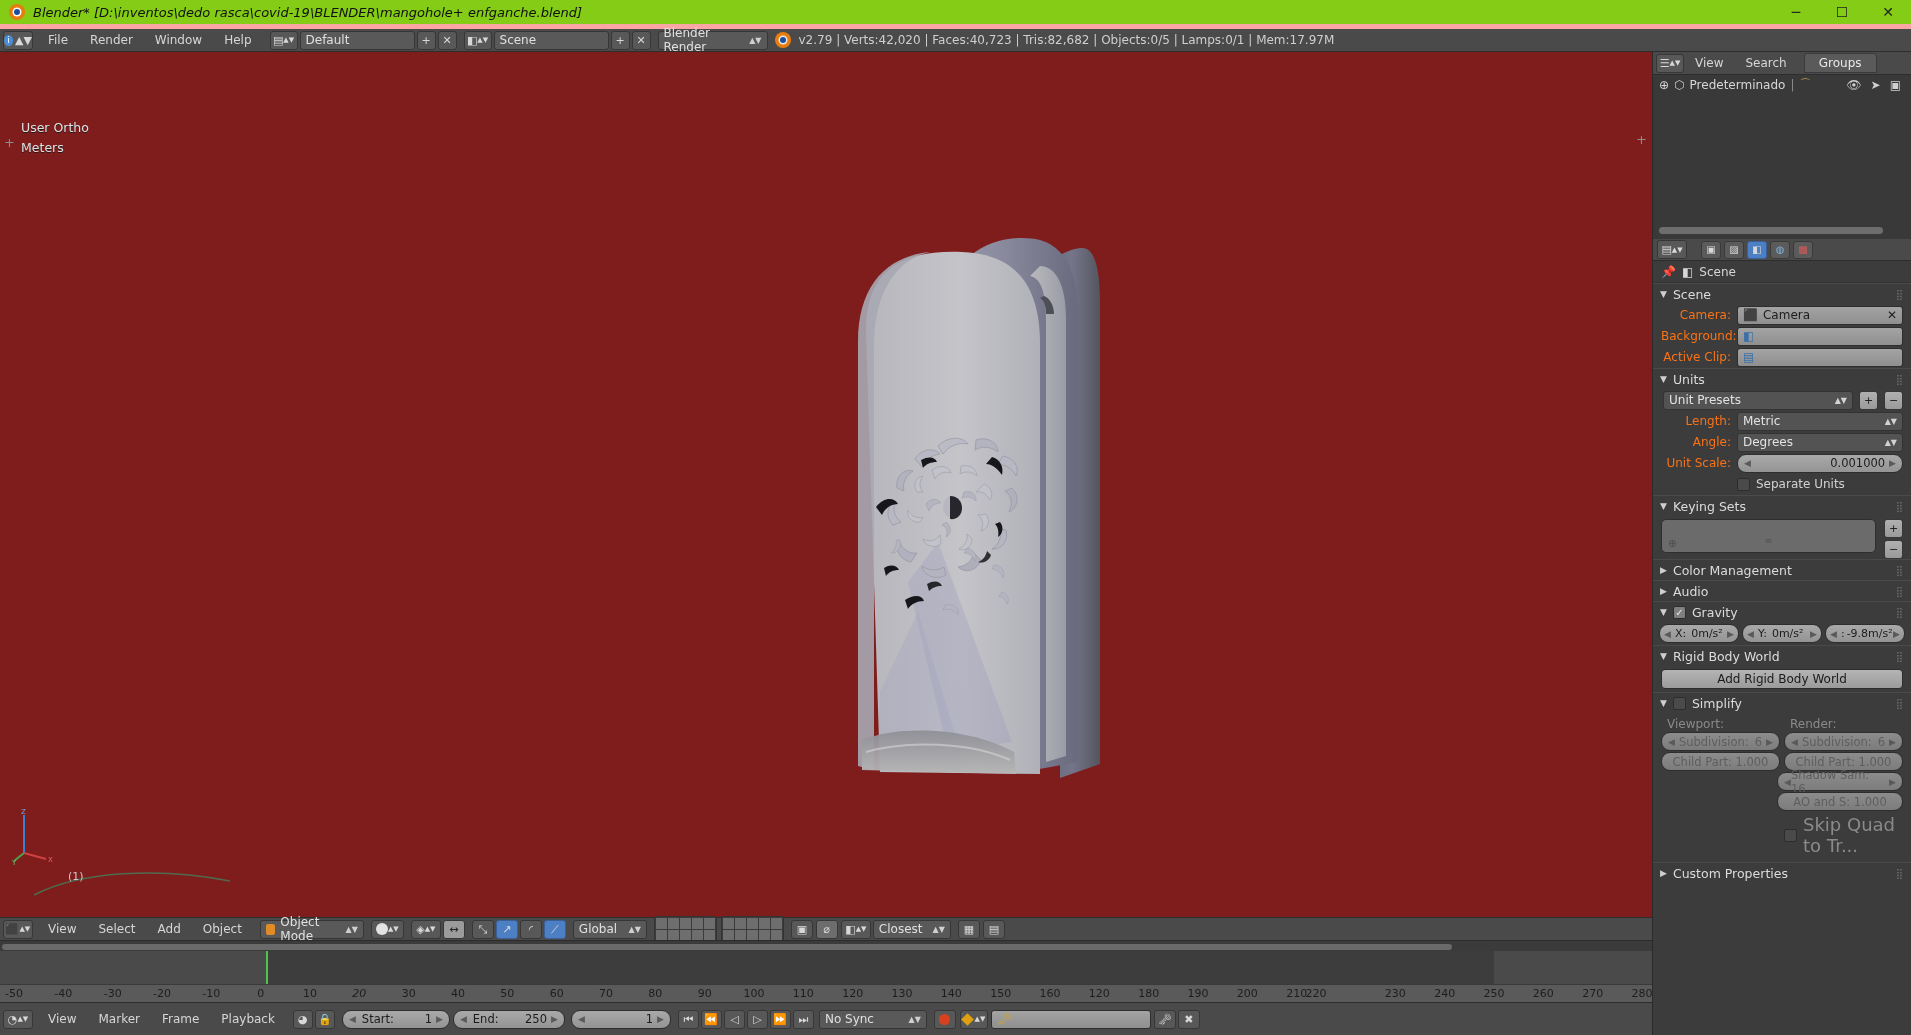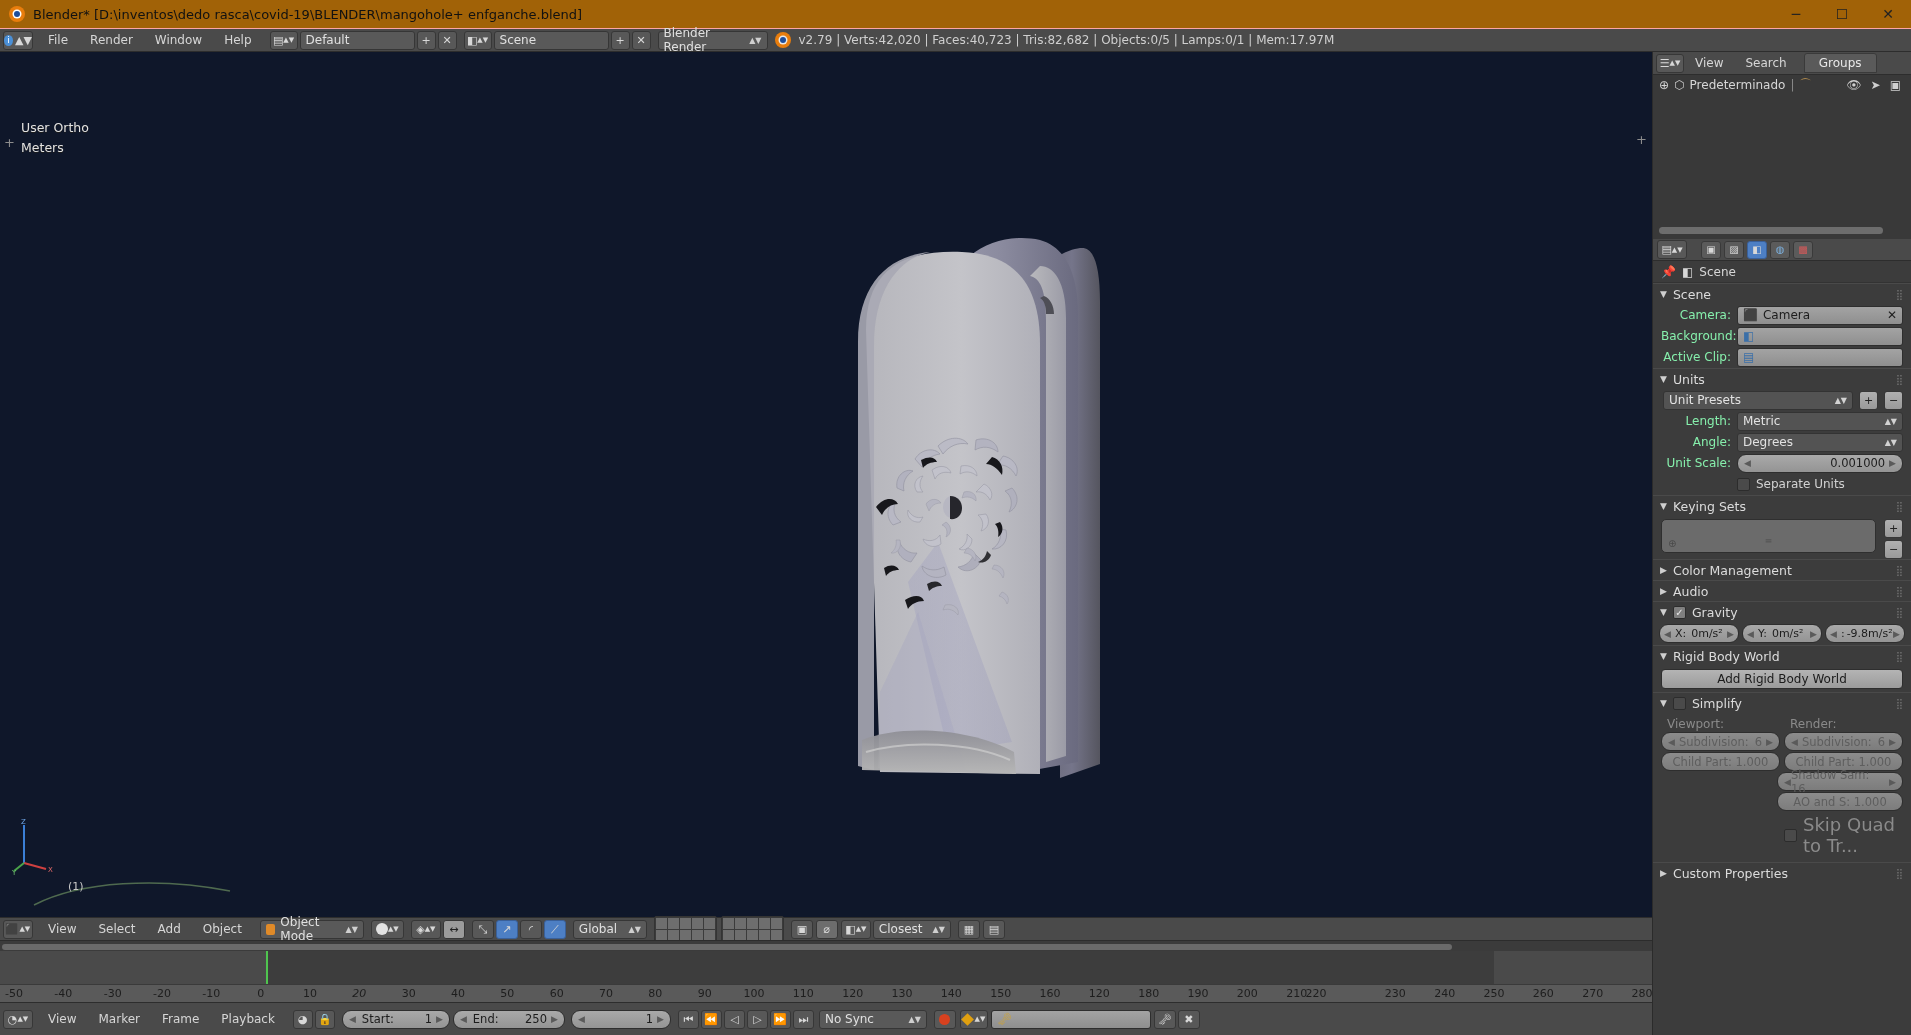--- a/index.html
+++ b/index.html
@@ -1,22 +1,22 @@
 <!DOCTYPE html>
 <html><head>
 <meta charset="utf-8">
 <style>
   * { box-sizing: border-box; margin:0; padding:0; }
   html,body { width:1911px; height:1035px; overflow:hidden;
     font-family:"DejaVu Sans", sans-serif; font-size:12px; }
   body { background:#3c3c3c; color:#d8d8d8; -webkit-font-smoothing:none; }
 
   
-  .titlebar { height:29px; background:#a16207; display:flex; align-items:center;
-    border-bottom:1px solid #fca5a5; }
+  .titlebar { height:29px; background:#84cc16; display:flex; align-items:center;
+    border-bottom:5px solid #fca5a5;font-style:italic; }
   .tb-icon { width:18px; height:18px; margin:0 7px 0 8px; position:relative; flex:none; }
   .tb-icon .ring { position:absolute; left:1px; top:1px; width:16px; height:16px;
     border-radius:50%; background:#e87d0d; }
   .tb-icon .ring:after { content:""; position:absolute; left:5px; top:5px; width:6px; height:6px;
     border-radius:50%; background:#1f4e9c; box-shadow:0 0 0 1.5px #fff; }
   .tb-title { color:#111; font-size:13px; letter-spacing:0; white-space:nowrap; }
   .tb-spacer { flex:1; }
   .tb-btns { display:flex; height:29px; }
   .tb-btn { width:46px; height:29px; display:flex; align-items:center; justify-content:center;
     color:#222; font-size:14px; }
@@ -38,22 +38,22 @@
 
   
   .app { position:absolute; left:0; top:29px; right:0; bottom:0; background:#3c3c3c; }
 
   
   .topbar { height:23px; background:#4a4a4a; display:flex; align-items:center;
     padding:0 3px; border-bottom:1px solid #2d2d2d; }
   .stat { color:#cfcfcf; font-size:12px; white-space:nowrap; }
 
   
-  .viewport { position:absolute; left:0; top:23px; width:1652px; bottom:108px;
-    background:#0f172a; overflow:hidden; }
+  .viewport { position:absolute; left:0; top:23px; width:1652px; bottom:118px;
+    background:#7f1d1d; overflow:hidden; }
   .vp-text { position:absolute; left:21px; color:#e2e2e2; font-size:12.5px; text-shadow:0 1px 0 #1d1d1d;}
   .vp-plus { position:absolute; left:4px; top:83px; color:#8d8d8d; font-size:13px; }
   .vp-plus2 { position:absolute; right:5px; top:80px; color:#8d8d8d; font-size:13px; }
 
   
   .gizmo { position:absolute; left:12px; bottom:52px; width:46px; height:56px; }
   .frameno { position:absolute; left:68px; bottom:34px; color:#c9c9c9; font-size:11px; }
 
   
   .vp-hdr { position:absolute; left:0; width:1652px; bottom:95px; height:23px;
@@ -98,21 +98,21 @@
   .ptab.active { background:#4d7fc4; border-color:#3a6099; }
   .bcrumb { height:22px; display:flex; align-items:center; gap:6px; padding:0 8px;
     font-size:12px; color:#d7d7d7; border-bottom:1px solid #333; }
 
   .panel-title { display:flex; align-items:center; height:21px; padding:0 7px; gap:6px;
     font-size:12.5px; color:#dcdcdc; border-top:1px solid #4a4a4a; }
   .panel-title .tri { font-size:9px; color:#cfcfcf; }
   .panel-title .dots { margin-left:auto; color:#6f6f6f; font-size:10px; letter-spacing:1px;}
 
   .row { display:flex; align-items:center; height:20px; margin:1px 8px; gap:6px; }
-  .lbl { font-size:12px; color:#86efac; width:70px; text-align:right; flex:none; }
+  .lbl { font-size:12px; color:#f97316; width:70px; text-align:right; flex:none; }
   .field { flex:1; height:19px; border-radius:3px; border:1px solid #2e2e2e;
     background:linear-gradient(#a3a3a3,#8f8f8f); color:#1d1d1d; font-size:12px;
     display:flex; align-items:center; padding:0 5px; gap:5px; }
   .field.dark { background:#535353; color:#e2e2e2; border-color:#333; }
   .field .arr { margin-left:auto; color:#2b2b2b; font-size:8px; line-height:7px; }
   .field.dark .arr { color:#d2d2d2; }
   .num { flex:1; height:19px; border-radius:9px; border:1px solid #2e2e2e;
     background:linear-gradient(#a9a9a9,#949494); color:#1c1c1c; font-size:11.5px;
     display:flex; align-items:center; padding:0 6px; }
   .num .v { margin-left:auto; }

